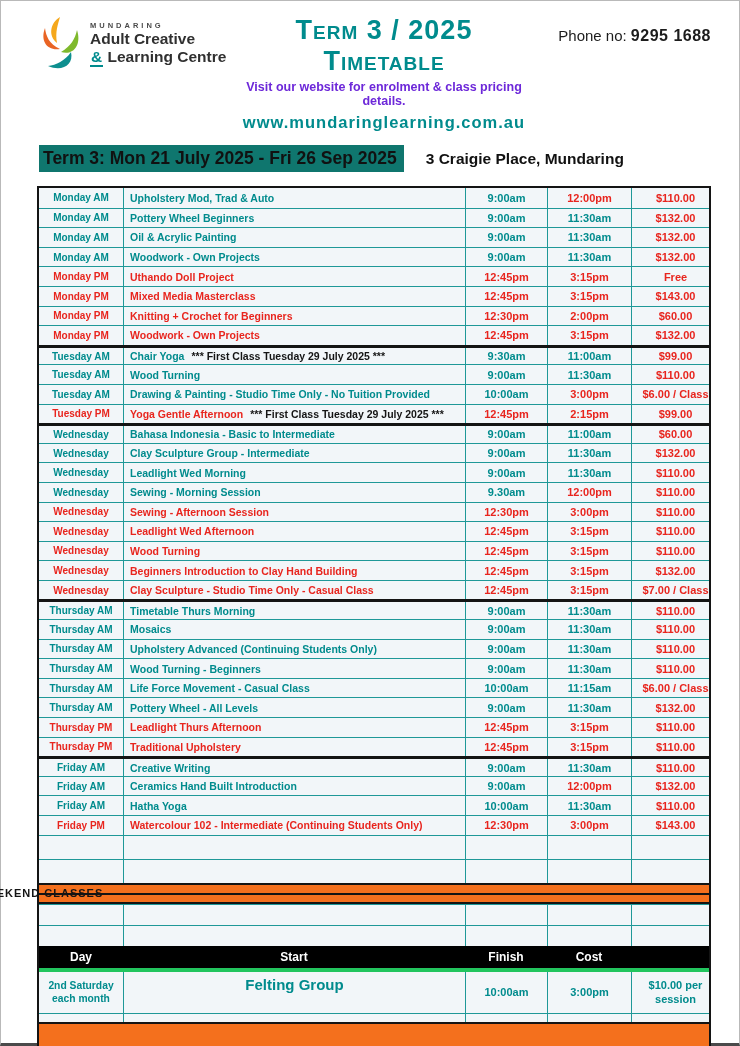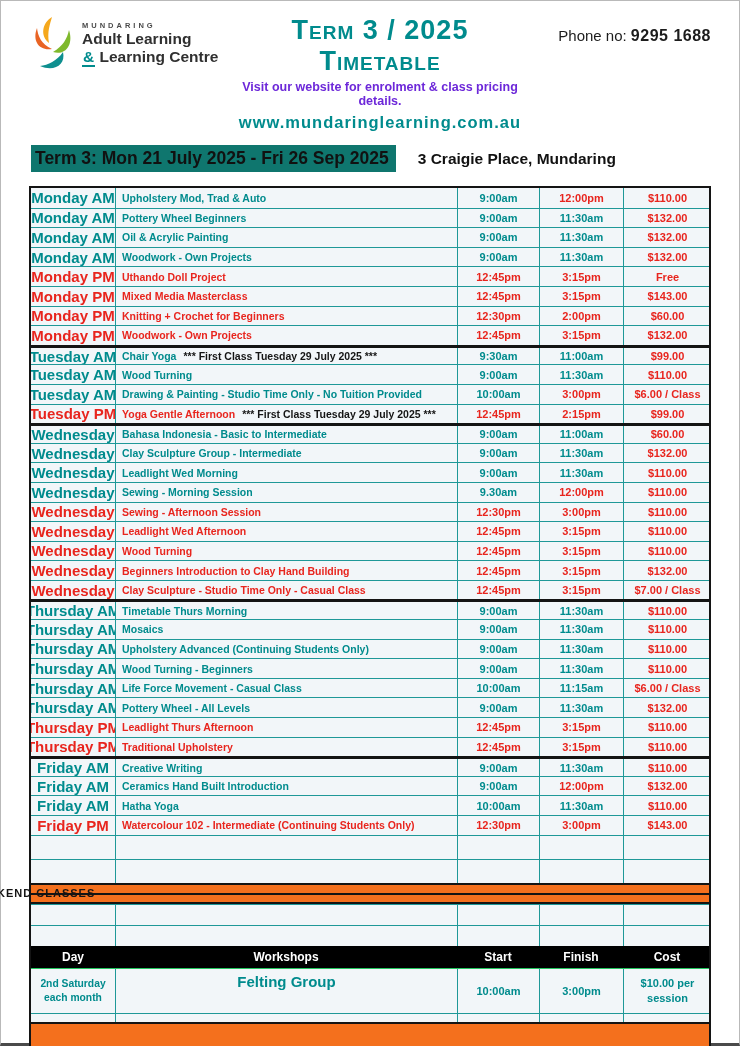--- a/index.html
+++ b/index.html
@@ -1,20 +1,20 @@
 <!DOCTYPE html>
 <html><head>
 <meta charset="utf-8">
 <title>Term 3 2025 Timetable</title>
 <style>
   html,body { margin:0; padding:0; background:#ffffff; }
   .page {
     width:740px; height:1046px; box-sizing:border-box; background:#fff;
     border:1px solid #b9b9b9; border-bottom:3px solid #4a4a4a;
-    padding:14px 28px 0 28px; position:relative;
+    padding:14px 28px 0 36px; position:relative;
     font-family:"Liberation Sans", sans-serif; color:#222;
   }
   
   .hdr { display:flex; align-items:flex-start; }
   .brand { display:flex; gap:7px; width:198px; flex:none; }
   .brand-text { padding-top:6px; }
   .brand-small { font-size:7.5px; letter-spacing:3px; color:#4a4a4a; font-weight:700; }
   .brand-l1 { font-size:15.5px; font-weight:700; color:#303030; line-height:1.15; }
   .brand-l2 { font-size:15.5px; font-weight:700; color:#303030; line-height:1.15; }
   .amp { color:#008B8D; border-bottom:2px solid #008B8D; padding:0 1px; }
@@ -32,36 +32,36 @@
   .frame { border:2px solid #141414; margin-top:14px; background:#F2F6F9; }
   .cols { display:grid; grid-template-columns:84px 342px 82px 84px 88px; }
   .trow { height:19.6px; box-sizing:border-box; border-top:1px solid #1f9898; background:#F2F6F9; }
   .trow:first-child { border-top:none; }
   .group-start { border-top:3px solid #141414; }
   .c { display:flex; align-items:center; justify-content:center; padding:0 3px;
        border-left:1px solid #1f9898; box-sizing:border-box; min-width:0;
        font-weight:700; font-size:11px; white-space:nowrap; overflow:hidden; }
   .c:first-child { border-left:none; }
   .c.name { justify-content:flex-start; font-size:10.5px; padding-left:6px; }
-  .c.day { font-size:15px; }
+  .c.day { font-size:10px; }
   .teal { color:#008B8D; }
   .red { color:#E8251E; }
   .note { color:#141414; margin-left:7px; }
   
   .sp24 { height:24px; } .sp21 { height:21px; } .sp9 { height:9px; }
   
   .weekend { height:21px; box-sizing:border-box; background:#F4701D;
              border-top:2px solid #141414; border-bottom:2px solid #141414;
              position:relative; display:flex; align-items:center; justify-content:flex-start; }
   .weekend .wline { position:absolute; left:0; right:0; top:50%; height:1.5px; background:#141414; }
   .weekend .wlbl { position:relative; font-weight:700; font-size:11px; letter-spacing:1px; color:#141414; transform:translateX(-62px); }
   
   .bhdr { height:22px; background:#000; }
   .bhdr .c { border-left:none; color:#fff; font-size:12px; }
-  .wrow { height:45px; box-sizing:border-box; border-top:1px solid #22c55e; background:#F2F6F9; }
+  .wrow { height:45px; box-sizing:border-box; border-top:4px solid #22c55e; background:#F2F6F9; }
   .wrow .c { white-space:normal; text-align:center; }
   .wday { font-size:10.3px; line-height:1.3; }
   .wname { font-size:15px; align-items:flex-start !important; padding-top:4px !important; }
   .wcost { line-height:1.3; }
   .footer-band { height:37px; box-sizing:border-box; background:#F4701D; border-top:2px solid #141414; }
 </style>
 </head>
 <body>
 
 <div class="page">
@@ -71,21 +71,21 @@
       <span>
         <svg width="46" height="58" viewBox="0 0 46 58" aria-hidden="true">
           <path d="M23 2 C13 8,11 21,20 28 C18 17,21 9,23 2 Z" fill="#F5A81C"></path>
           <path d="M8 13 C3 26,10 36,23 34 C12 29,9 21,8 13 Z" fill="#E96424"></path>
           <path d="M40 15 C45 30,36 41,24 37 C34 31,38 24,40 15 Z" fill="#7FB92C"></path>
           <path d="M11 51 C25 57,37 50,34 37 C28 46,19 50,11 51 Z" fill="#0E8F8F"></path>
         </svg>
       </span>
       <div class="brand-text">
         <div class="brand-small">MUNDARING</div>
-        <div class="brand-l1">Adult Learning</div>
+        <div class="brand-l1">Adult Creative</div>
         <div class="brand-l2"><span class="amp">&amp;</span> <span>Learning Centre</span></div>
       </div>
     </div>
     <div class="hdr-center">
       <div class="title">Term 3 / 2025 Timetable</div>
       <div class="webnote">Visit our website for enrolment &amp; class pricing details.</div>
       <div class="weburl">www.mundaringlearning.com.au</div>
     </div>
     <div class="phone">
       <span>Phone no:</span>
@@ -432,21 +432,20 @@
     <div class="trow cols sp21">
       <div class="c"></div>
         <div class="c"></div>
         <div class="c"></div>
         <div class="c"></div>
         <div class="c"></div>
     </div>
 
     <div class="bhdr cols">
       <div class="c">Day</div>
-      <div class="c">Workshops</div>
       <div class="c">Start</div>
       <div class="c">Finish</div>
       <div class="c">Cost</div>
     </div>
 
     <div class="wrow cols">
       <div class="c teal wday">2nd Saturday each month</div>
       <div class="c teal wname">Felting Group</div>
       <div class="c teal">10:00am</div>
       <div class="c teal">3:00pm</div>

